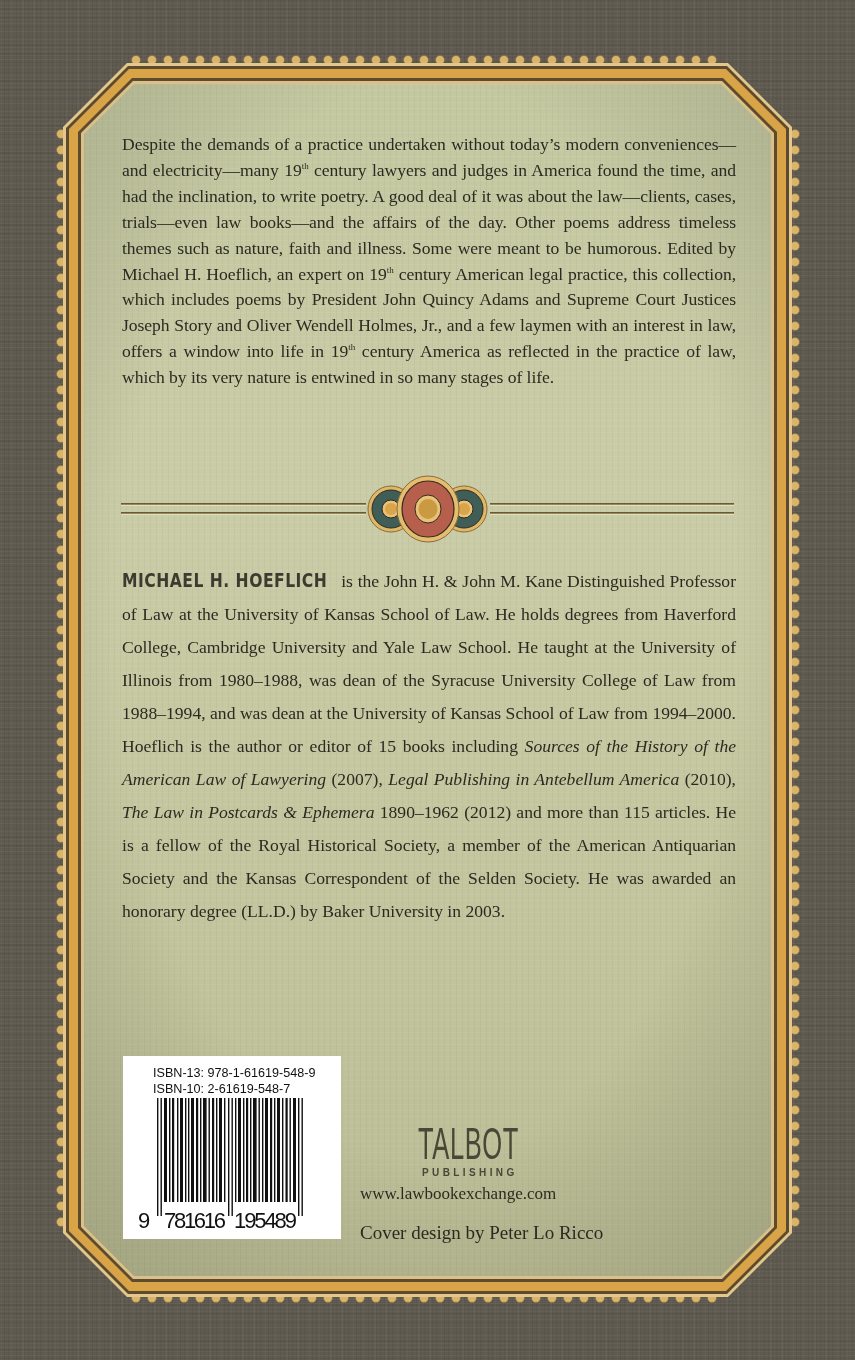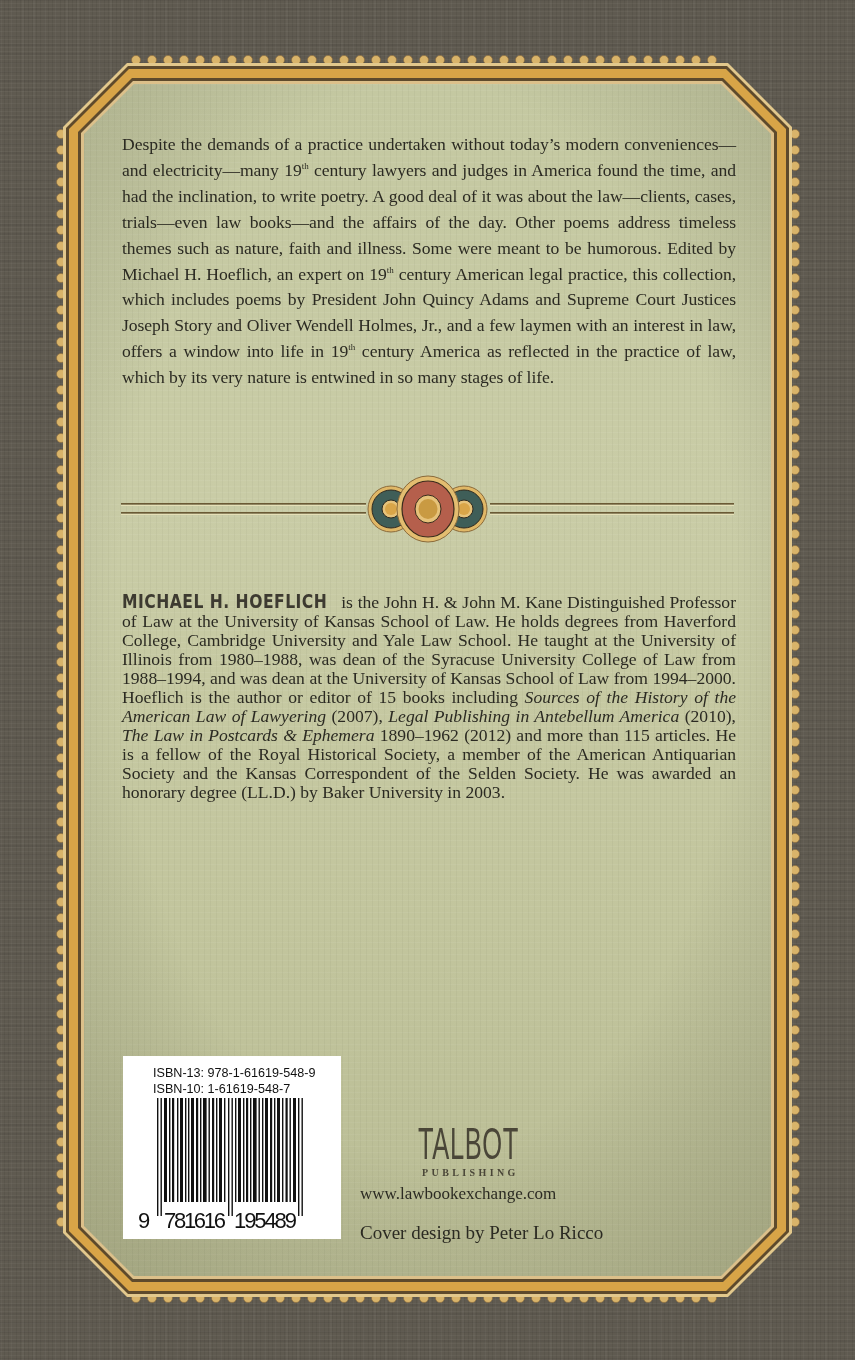--- a/index.html
+++ b/index.html
@@ -14,22 +14,22 @@
     font-family: "DejaVu Serif", "Liberation Serif", serif;
   }
   .frame-layer { position: absolute; left: 0; top: 0; width: 855px; height: 1360px; }
   .content { position: absolute; left: 122px; width: 614px; color: #2b2a22; }
   .blurb {
     top: 132px; font-family: "Liberation Serif", serif; font-size: 17.6px;
     line-height: 25.9px; text-align: justify; letter-spacing: -0.05px;
   }
   .blurb sup, .bio sup { font-size: 9px; vertical-align: 7px; line-height: 0; margin-top: 44px; }
   .bio {
-    top: 592px; font-family: "Liberation Serif", serif; font-size: 17.6px;
-    line-height: 19px; text-align: justify;
+    top: 564px; font-family: "Liberation Serif", serif; font-size: 17.6px;
+    line-height: 33px; text-align: justify;
   }
   .author-name {
     font-family: "DejaVu Sans", sans-serif; font-weight: bold; font-size: 19px;
     letter-spacing: 0.6px; color: #3d3a30; transform: scaleX(0.82);
     display: inline-block; transform-origin: left center; margin-right: -36px;
   }
   .bio i { font-style: italic; }
   .barcode-box {
     position: absolute; left: 123px; top: 1056px; width: 218px; height: 183px;
     background: #ffffff;
@@ -40,21 +40,21 @@
     font-size: 12.6px; color: #111; white-space: nowrap;
   }
   .barcode-svg { position: absolute; left: 14px; top: 42px; }
   .publisher { position: absolute; left: 360px; top: 1118px; width: 230px; }
   .talbot {
     position: absolute; left: 58px; top: 4px; font-family: "Liberation Sans", sans-serif;
     font-size: 44px; color: #4a4638; letter-spacing: 1px; transform: scaleX(0.58);
     transform-origin: left top; font-weight: normal; line-height: 44px;
   }
   .publishing {
-    position: absolute; left: 62px; top: 49px; font-family: Liberation Serif, serif;
+    position: absolute; left: 62px; top: 49px; font-family: Liberation Sans, sans-serif;
     font-weight: bold; font-size: 10px; letter-spacing: 3.4px; color: #4a4638;
   }
   .website {
     position: absolute; left: 0; top: 66px; font-family: "Liberation Serif", serif;
     font-size: 17px; color: #2b2a22; white-space: nowrap;
   }
   .credit {
     position: absolute; left: 0; top: 104px; font-family: "Liberation Serif", serif;
     font-size: 19px; color: #2b2a22; white-space: nowrap;
   }
@@ -348,21 +348,21 @@
     <ellipse cx="428" cy="509" rx="9.5" ry="10" fill="#c99a42"></ellipse>
   </g>
 </svg>
 
 <div class="content blurb"><span>Despite the demands of a practice undertaken without today’s modern conveniences—and electricity—many 19</span><sup>th</sup><span> century lawyers and judges in America found the time, and had the inclination, to write poetry. A good deal of it was about the law—clients, cases, trials—even law books—and the affairs of the day. Other poems address timeless themes such as nature, faith and illness. Some were meant to be humorous. Edited by Michael H. Hoeflich, an expert on 19</span><sup>th</sup><span> century American legal practice, this collection, which includes poems by President John Quincy Adams and Supreme Court Justices Joseph Story and Oliver Wendell Holmes, Jr., and a few laymen with an interest in law, offers a window into life in 19</span><sup>th</sup><span> century America as reflected in the practice of law, which by its very nature is entwined in so many stages of life.</span></div>
 
 <div class="content bio"><span class="author-name">MICHAEL H. HOEFLICH</span><span> is the John H. &amp; John M. Kane Distinguished Professor of Law at the University of Kansas School of Law. He holds degrees from Haverford College, Cambridge University and Yale Law School. He taught at the University of Illinois from 1980–1988, was dean of the Syracuse University College of Law from 1988–1994, and was dean at the University of Kansas School of Law from 1994–2000. Hoeflich is the author or editor of 15 books including </span><i>Sources of the History of the American Law of Lawyering</i><span> (2007), </span><i>Legal Publishing in Antebellum America</i><span> (2010), </span><i>The Law in Postcards &amp; Ephemera</i><span> 1890–1962 (2012) and more than 115 articles. He is a fellow of the Royal Historical Society, a member of the American Antiquarian Society and the Kansas Correspondent of the Selden Society. He was awarded an honorary degree (LL.D.) by Baker University in 2003.</span></div>
 
 <div class="barcode-box">
   <div class="isbn-line" style="top:10px">ISBN-13: 978-1-61619-548-9</div>
-  <div class="isbn-line" style="top:26px">ISBN-10: 1-61619-548-7</div>
+  <div class="isbn-line" style="top:26px">ISBN-10: 2-61619-548-7</div>
   <svg class="barcode-svg" width="190" height="134" viewBox="0 0 190 134">
     <g fill="#111">
       <rect x="20" y="0" width="1.4" height="118"></rect>
         <rect x="23.5" y="0" width="1.4" height="118"></rect>
       <rect x="27" y="0" width="3" height="104"></rect>
         <rect x="32" y="0" width="1.4" height="104"></rect>
         <rect x="35" y="0" width="2.2" height="104"></rect>
       <rect x="40" y="0" width="1.4" height="104"></rect>
         <rect x="43" y="0" width="3" height="104"></rect>
         <rect x="48" y="0" width="1.4" height="104"></rect>

